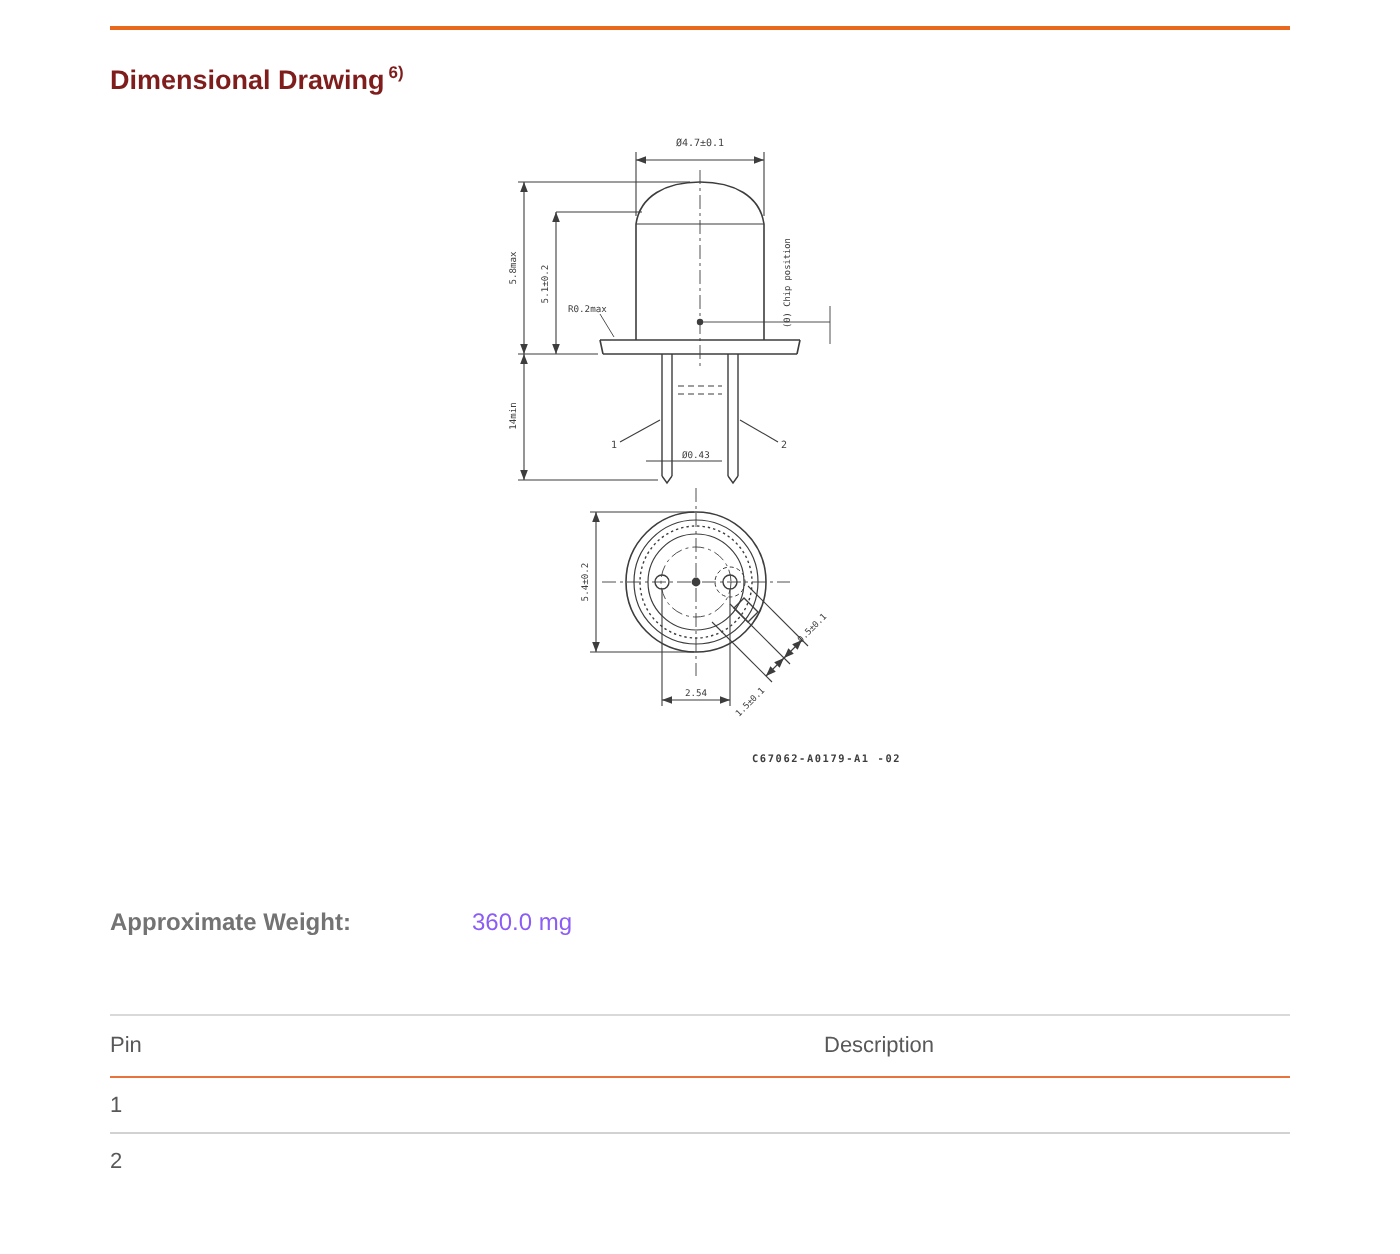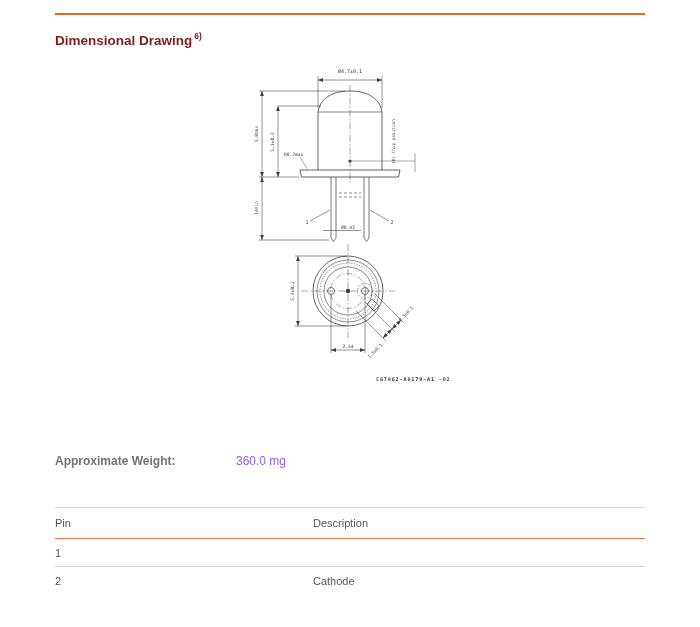--- a/index.html
+++ b/index.html
@@ -8,21 +8,21 @@
   .top-rule{position:absolute;left:55px;top:13px;width:590px;height:2px;background:#e8681e;}
   .page-title{position:absolute;left:55px;top:31px;font-size:13.5px;font-weight:bold;color:#7f1d1d;}
   .page-title sup{font-size:8.5px;font-weight:bold;margin-left:2px;}
   .drawing-wrap{position:absolute;left:243px;top:60px;width:240px;height:330px;}
   svg text{font-family:"DejaVu Sans Mono","Liberation Mono",monospace;fill:#3d3d3d;}
   .weight-row{position:absolute;left:55px;top:454px;width:590px;font-size:12px;}
   .weight-label{position:absolute;left:0;top:0;font-weight:bold;color:#737373;}
   .weight-value{position:absolute;left:181px;top:0;color:#8b5cf6;}
   .pin-table{position:absolute;left:55px;top:507px;width:590px;font-size:11px;border-top:1px solid #d9d9d9;}
   .tr{position:relative;display:flex;align-items:center;}
-  .tr .c1{width:258px;}
+  .tr .c1{width:357px;}
   .tr .c2{flex:1;}
   .tr.head{height:30px;border-bottom:1px solid #e8743c;}
   .tr.body-row{height:27px;}
   .tr.body-row.mid{border-bottom:1px solid #d2d2d2;}
 </style>
 </head>
 <body>
 
 <div class="top-rule"></div>
 
@@ -153,15 +153,14 @@
 <div class="pin-table">
   <div class="tr head">
     <div class="c1">Pin</div>
     <div class="c2">Description</div>
   </div>
   <div class="tr body-row mid">
     <div class="c1">1</div>
   </div>
   <div class="tr body-row">
     <div class="c1">2</div>
-    <div class="c2">Cathode</div>
   </div>
 </div>
 
 </body></html>

